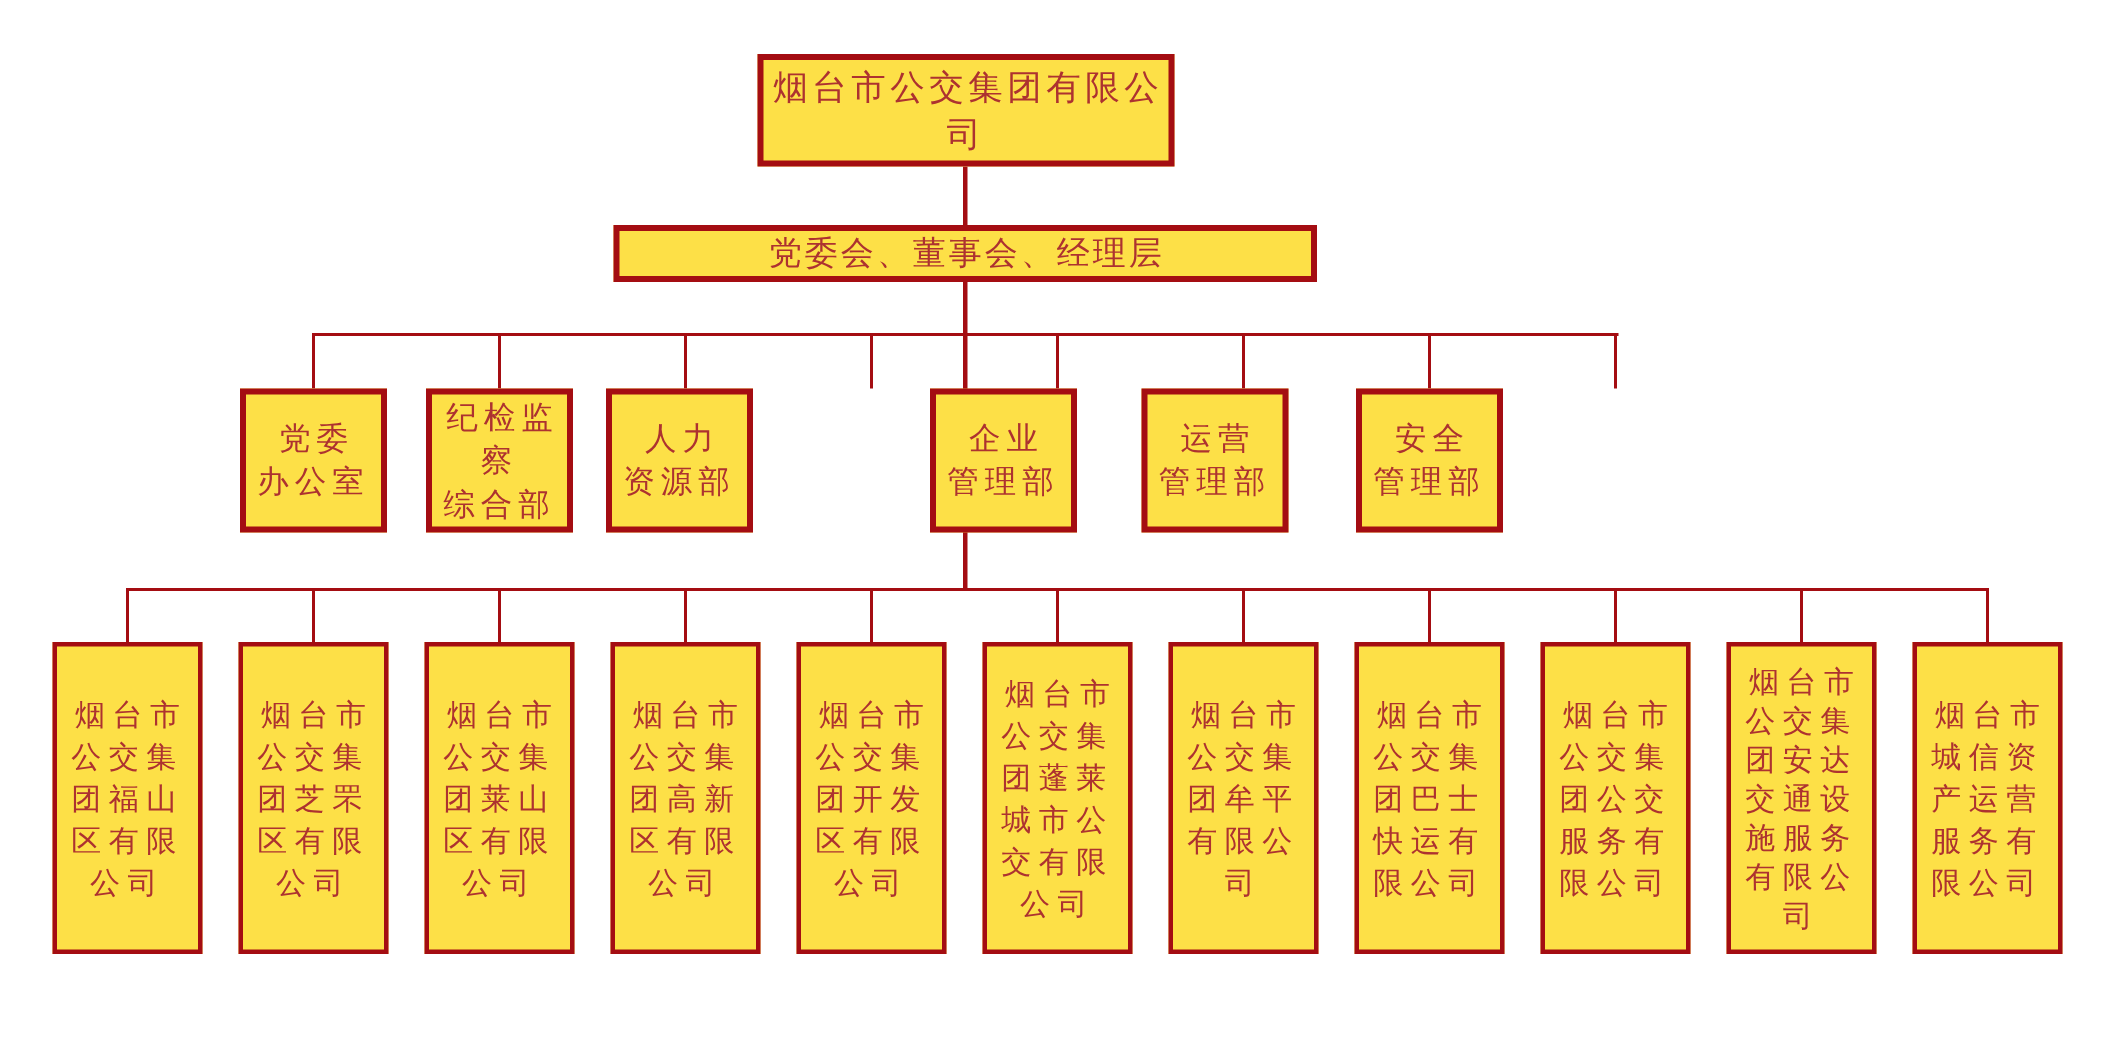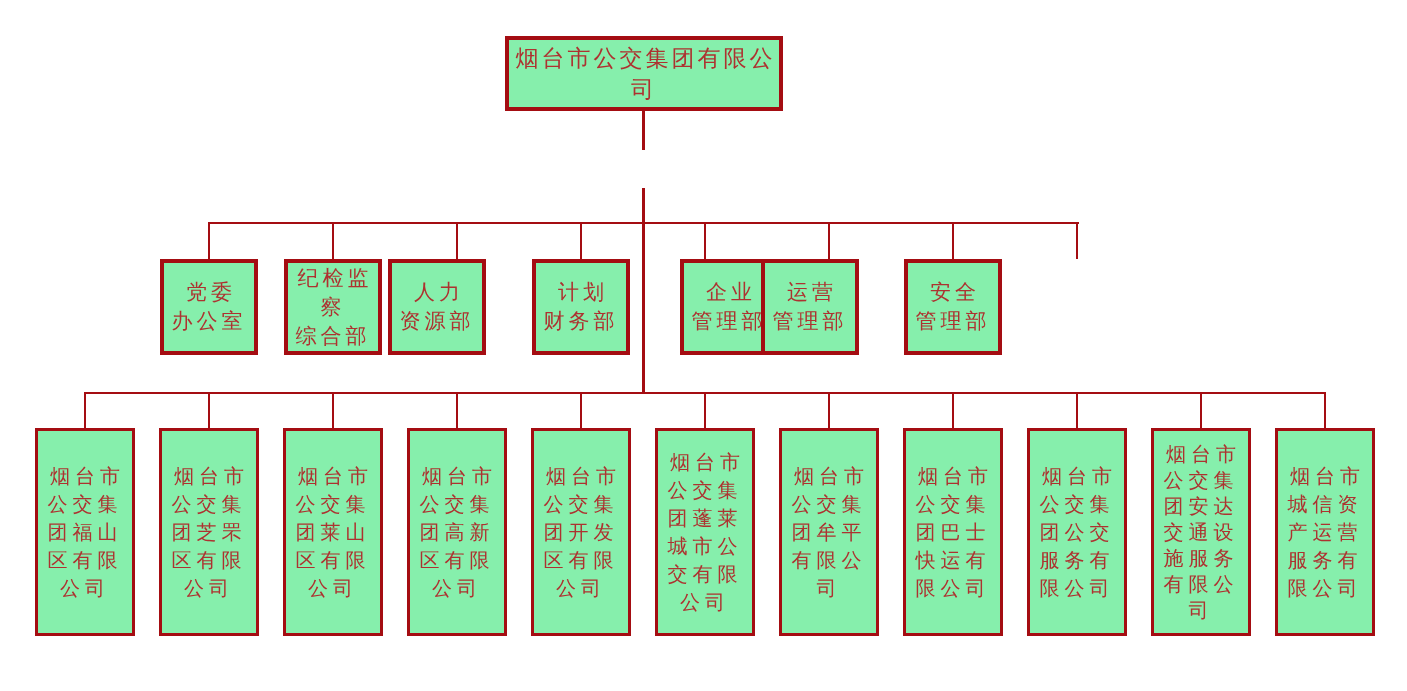--- a/index.html
+++ b/index.html
@@ -13,21 +13,21 @@
     width:1407px;height:691px;
     background:var(--bg);
     font-family:"DejaVu Sans",sans-serif;
     overflow:hidden;
   }
   .node{
     position:absolute;
     box-sizing:border-box;
     border:4px solid var(--accent);
     color:var(--text);
-    background:#86efac;
+    background:#fde047;
     display:flex;
     align-items:center;
     justify-content:center;
     text-align:center;
     white-space:pre-line;
     font-weight:500;
   }
   .top{
     left:505px;top:36px;width:278px;height:75px;
     font-size:23px;letter-spacing:3px;text-indent:3px;
@@ -77,31 +77,30 @@
   <div class="line" style="left:580px;top:392px;width:2px;height:36px"></div>
   <div class="line" style="left:704px;top:392px;width:2px;height:36px"></div>
   <div class="line" style="left:828px;top:392px;width:2px;height:36px"></div>
   <div class="line" style="left:952px;top:392px;width:2px;height:36px"></div>
   <div class="line" style="left:1076px;top:392px;width:2px;height:36px"></div>
   <div class="line" style="left:1200px;top:392px;width:2px;height:36px"></div>
   <div class="line" style="left:1324px;top:392px;width:2px;height:36px"></div>
 
   <div class="node top">烟台市公交集团有限公司</div>
 
+  <div class="node gov">党委会、董事会、经理层</div>
 
   <div class="node l3" style="left:160px">党委
 办公室</div>
   <div class="node l3" style="left:284px">纪检监
 察
 综合部</div>
-  <div class="node l3" style="left:388px">人力
+  <div class="node l3" style="left:404px">人力
 资源部</div>
-  <div class="node l3" style="left:532px">计划
-财务部</div>
-  <div class="node l3" style="left:680px">企业
+  <div class="node l3" style="left:620px">企业
 管理部</div>
   <div class="node l3" style="left:761px">运营
 管理部</div>
   <div class="node l3" style="left:904px">安全
 管理部</div>
 
   <div class="node l4" style="left:35px">烟台市
 公交集
 团福山
 区有限

